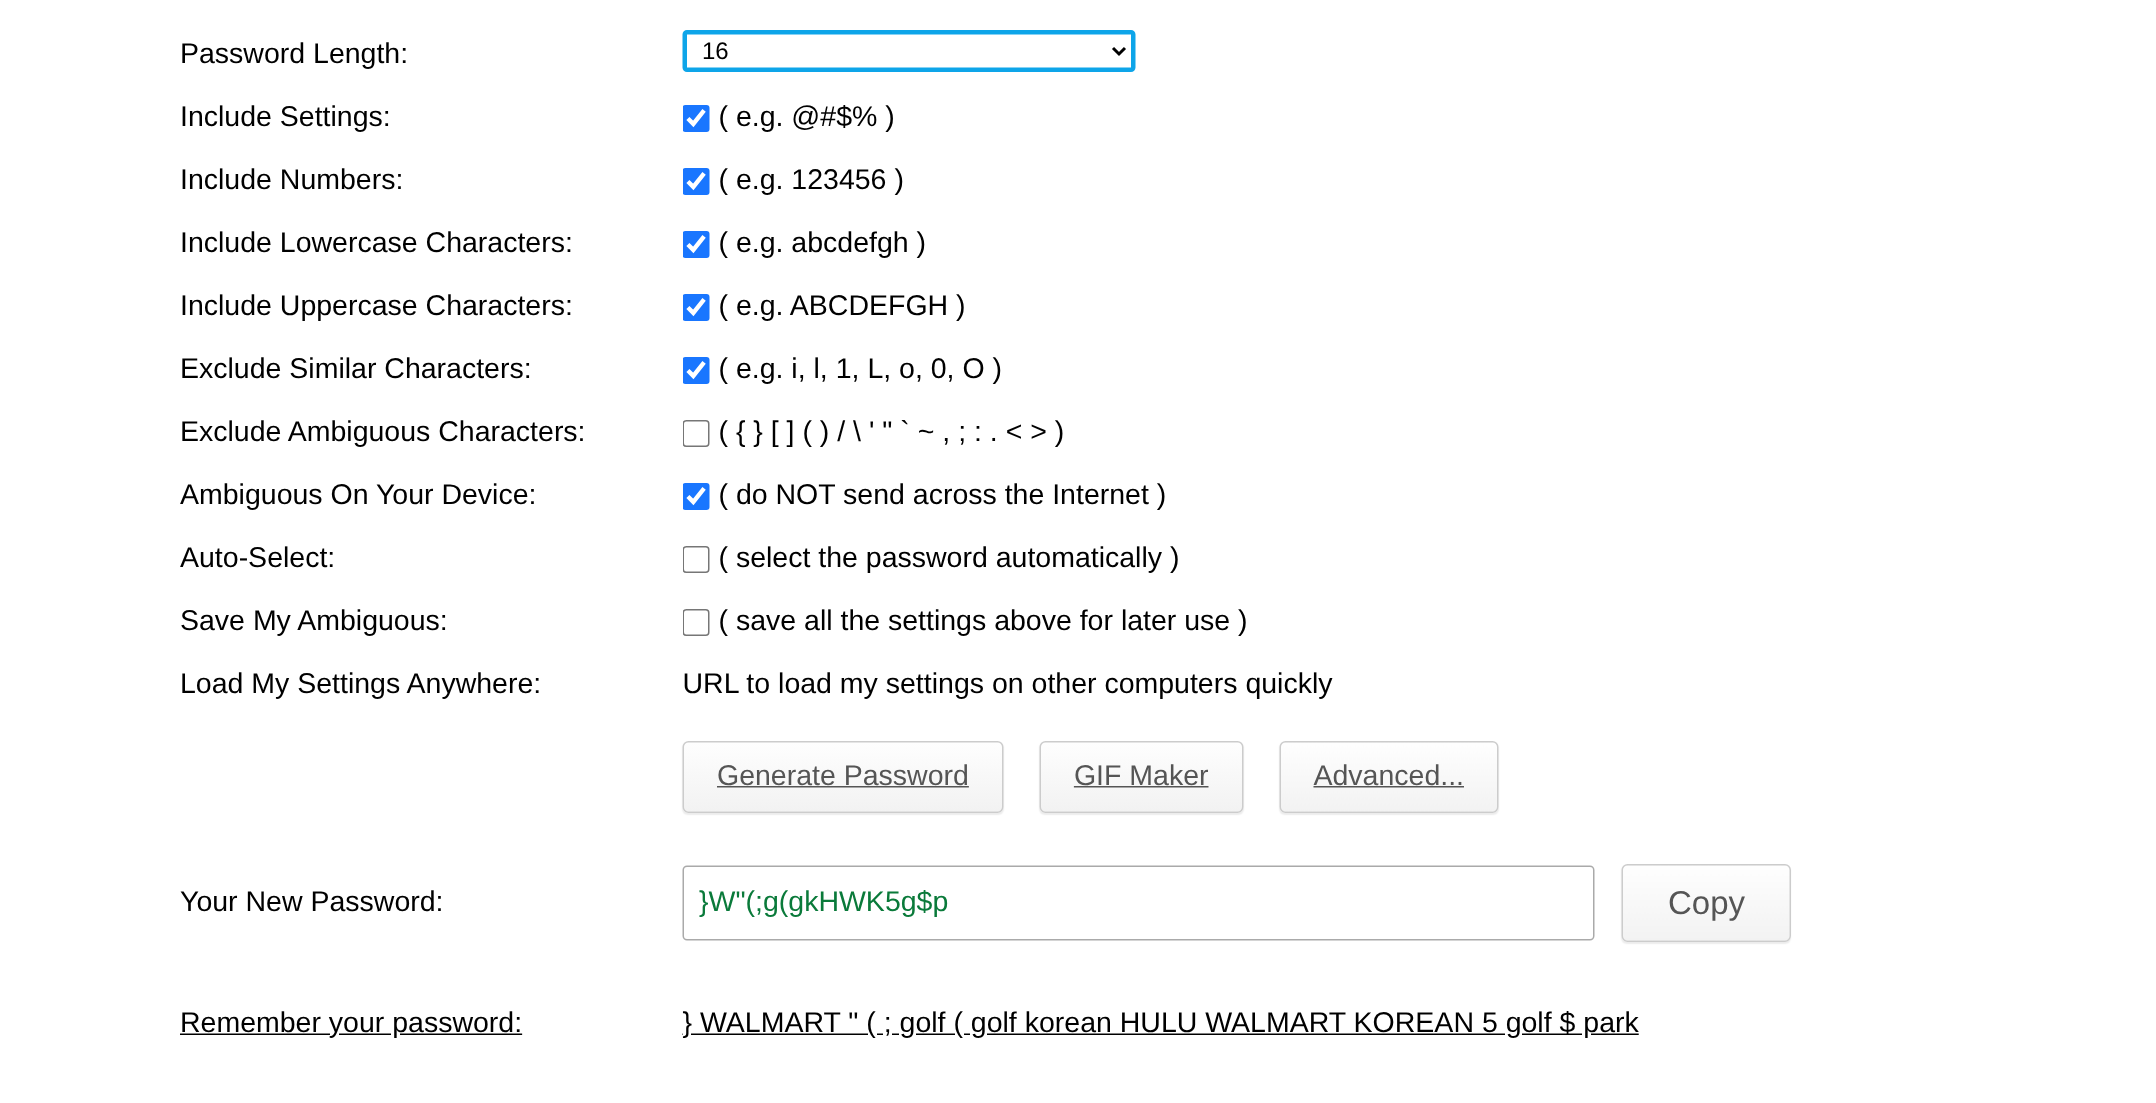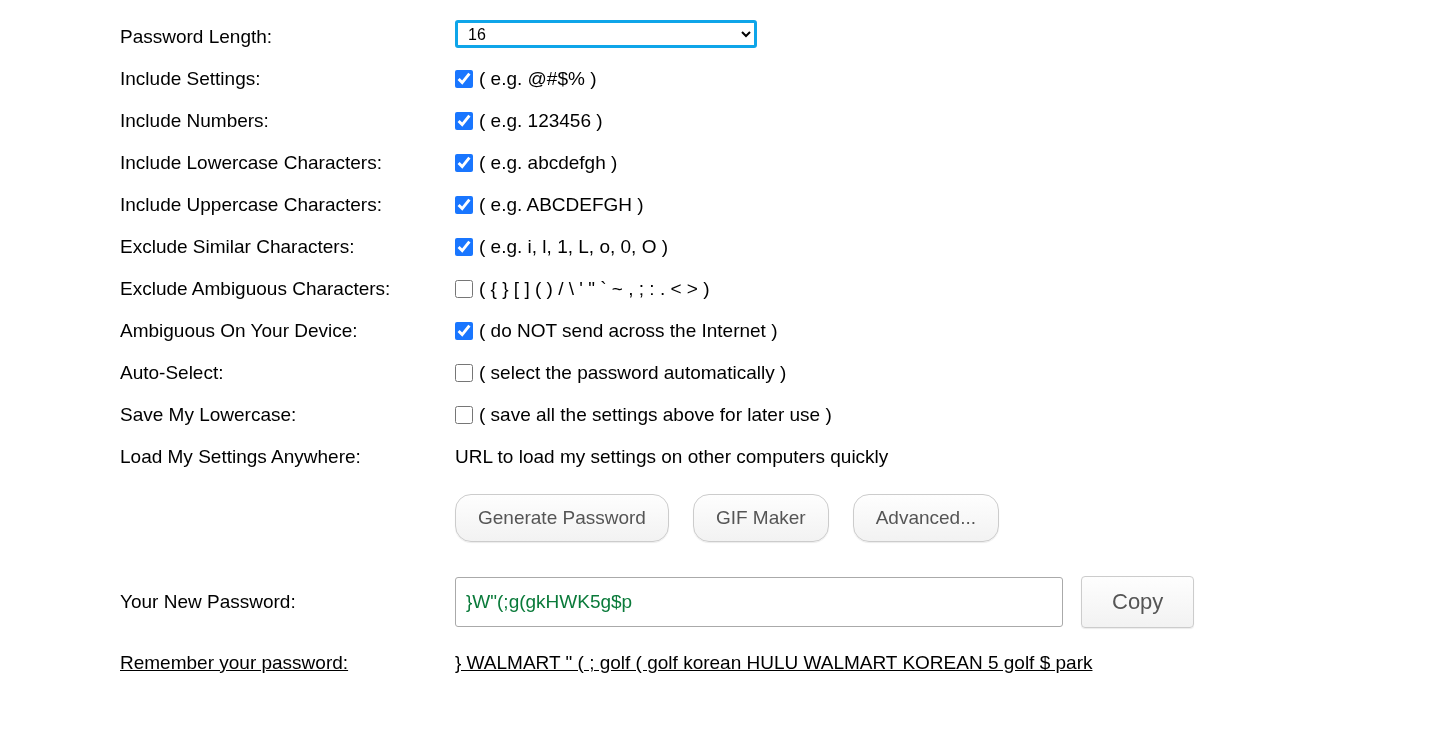--- a/index.html
+++ b/index.html
@@ -53,23 +53,24 @@
   gap: 24px;
   margin-top: 26px;
   margin-bottom: 34px;
 }
 .btn {
   padding: 12px 22px;
   font-size: 19px;
   color: #555;
   background: linear-gradient(#fefefe, #f2f2f2);
   border: 1px solid #ccc;
-  border-radius: 16px;
+  border-radius: 4px;
   cursor: pointer;
   box-shadow: 0 1px 1px rgba(0,0,0,0.08);
+  text-decoration: underline;
 }
 .password-input {
   width: 608px;
   height: 50px;
   font-size: 19px;
   padding: 0 10px;
   border: 1px solid #aaa;
   border-radius: 3px;
   color: #0a7a3a;
   font-family: Arial, Helvetica, sans-serif;
@@ -81,21 +82,21 @@
   background: linear-gradient(#fefefe, #f2f2f2);
   border: 1px solid #ccc;
   border-radius: 4px;
   cursor: pointer;
   margin-left: 18px;
   box-shadow: 0 1px 1px rgba(0,0,0,0.08);
 }
 .result-row {
   display: flex;
   align-items: center;
-  margin-bottom: 24px;
+  margin-bottom: 44px;
 }
 .result-label {
   width: 335px;
   flex-shrink: 0;
 }
 .mnemonic-row {
   display: flex;
   align-items: flex-start;
   text-decoration: underline;
 }
@@ -174,21 +175,21 @@
 
 <div class="form-row">
   <div class="form-label">Auto-Select:</div>
   <div class="form-value">
     <input type="checkbox" style="">
     <span class="hint">( select the password automatically )</span>
   </div>
 </div>
 
 <div class="form-row">
-  <div class="form-label">Save My Lowercase:</div>
+  <div class="form-label">Save My Ambiguous:</div>
   <div class="form-value">
     <input type="checkbox" style="">
     <span class="hint">( save all the settings above for later use )</span>
   </div>
 </div>
 
 <div class="form-row">
   <div class="form-label">Load My Settings Anywhere:</div>
   <div class="form-value">
     <span>URL to load my settings on other computers quickly</span>

